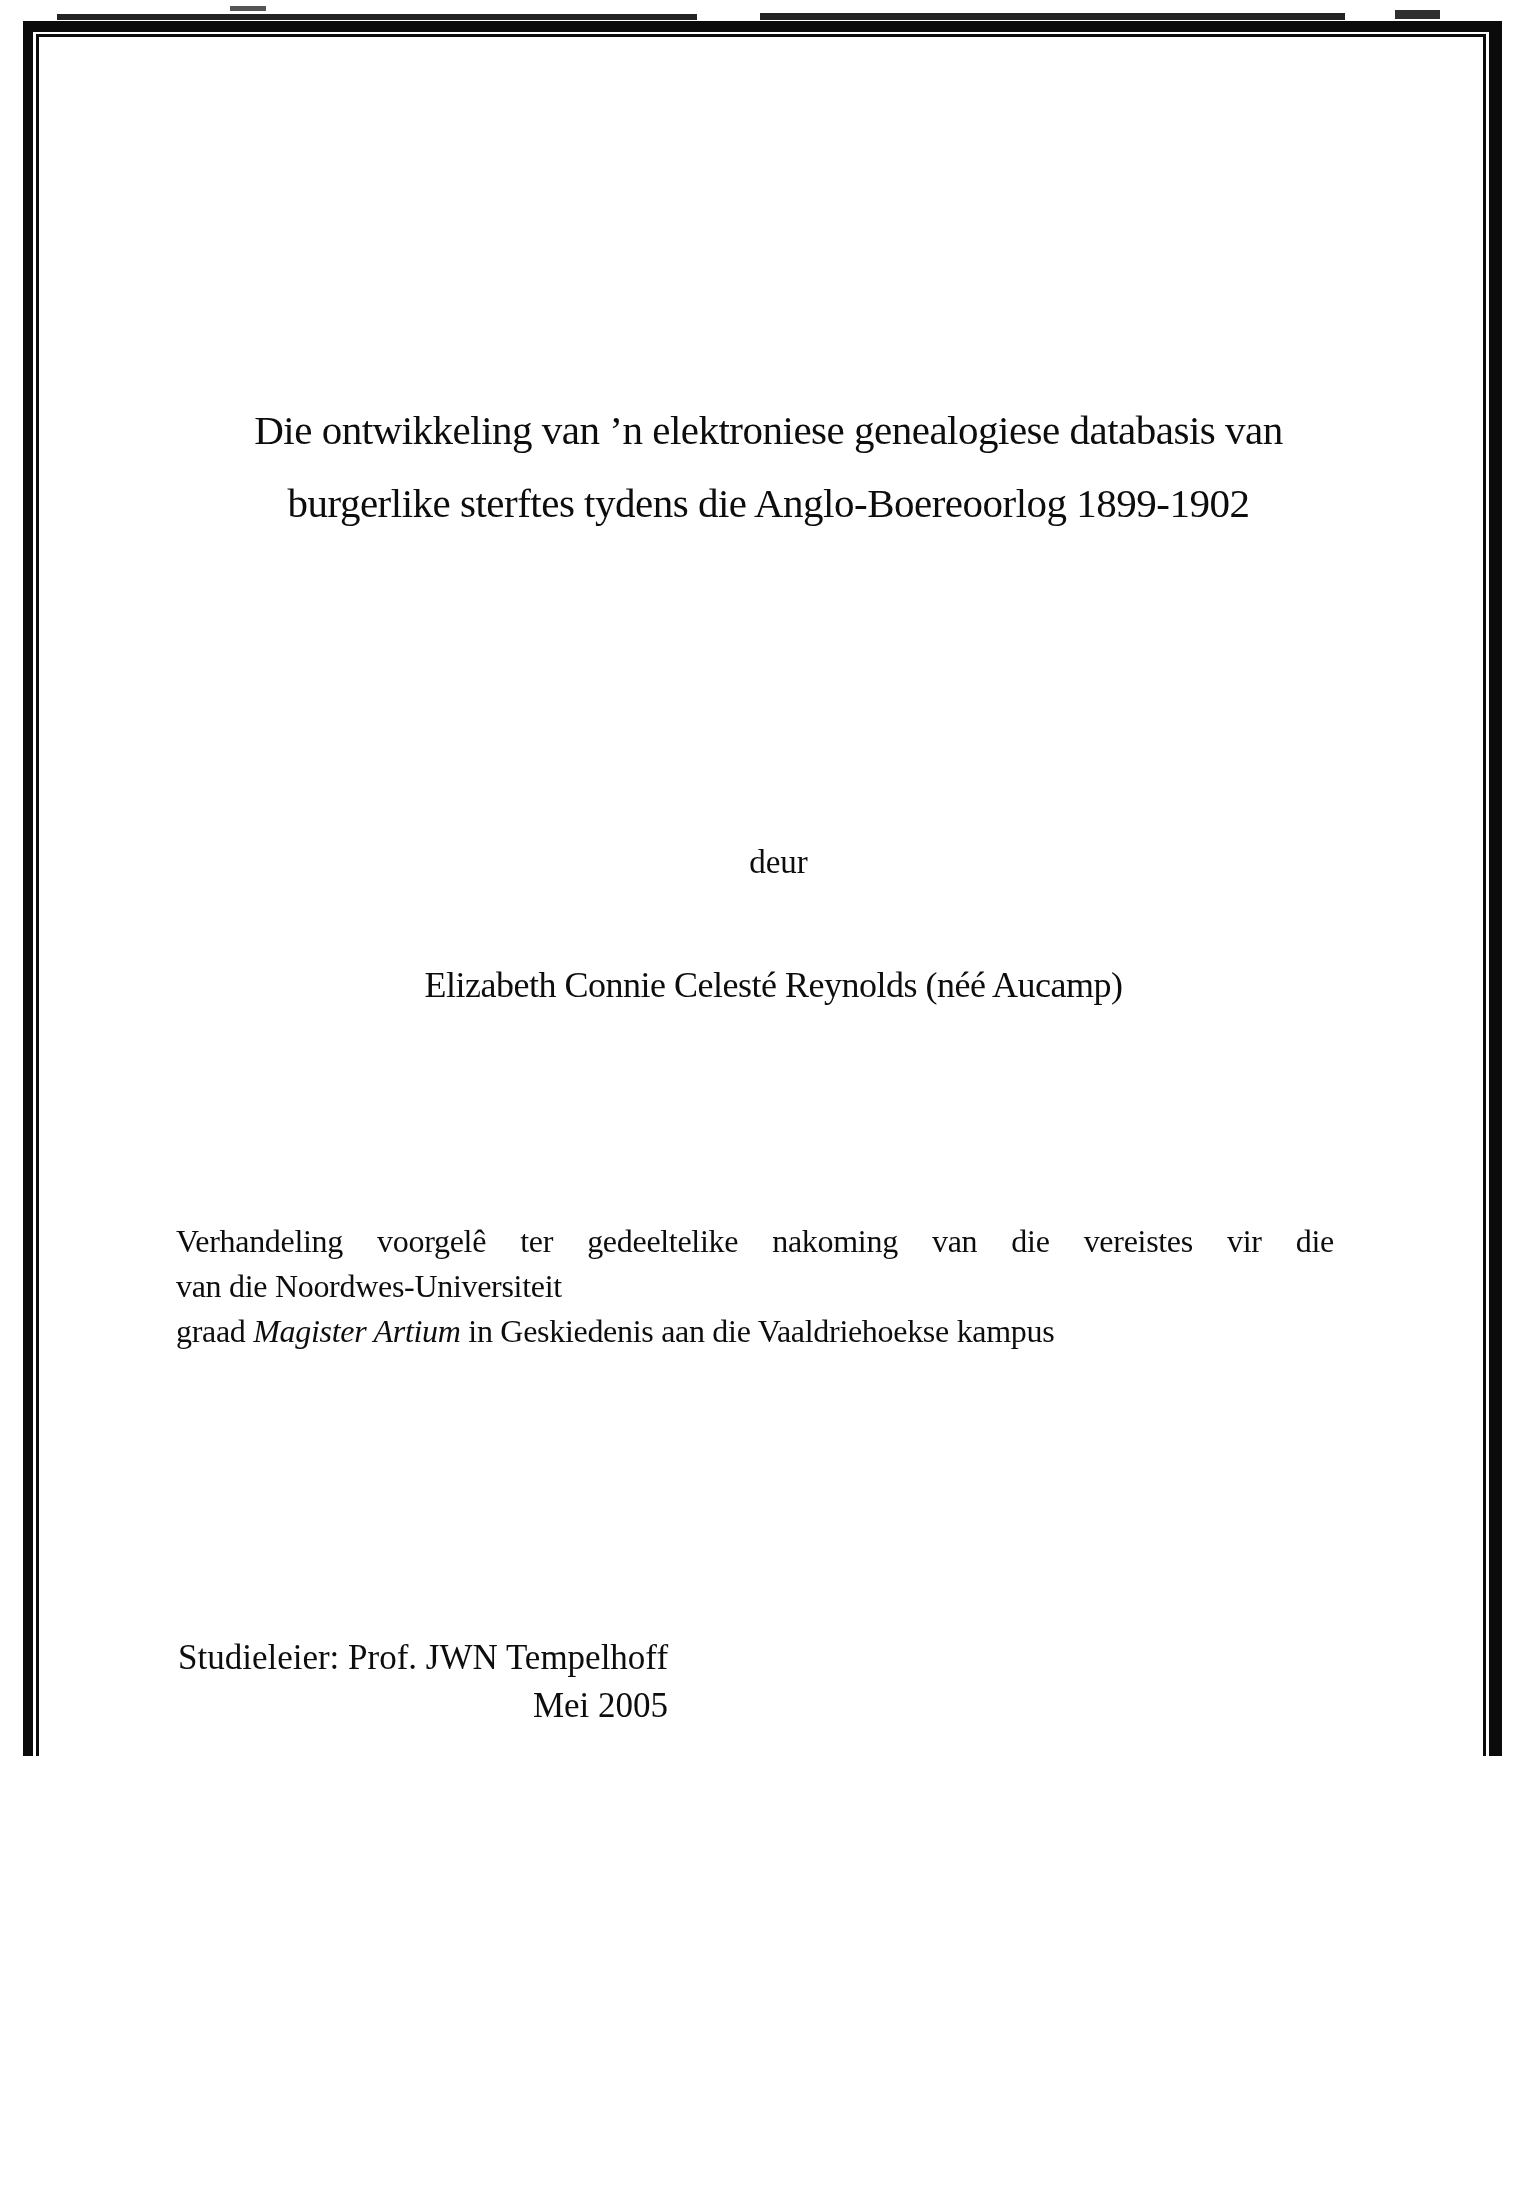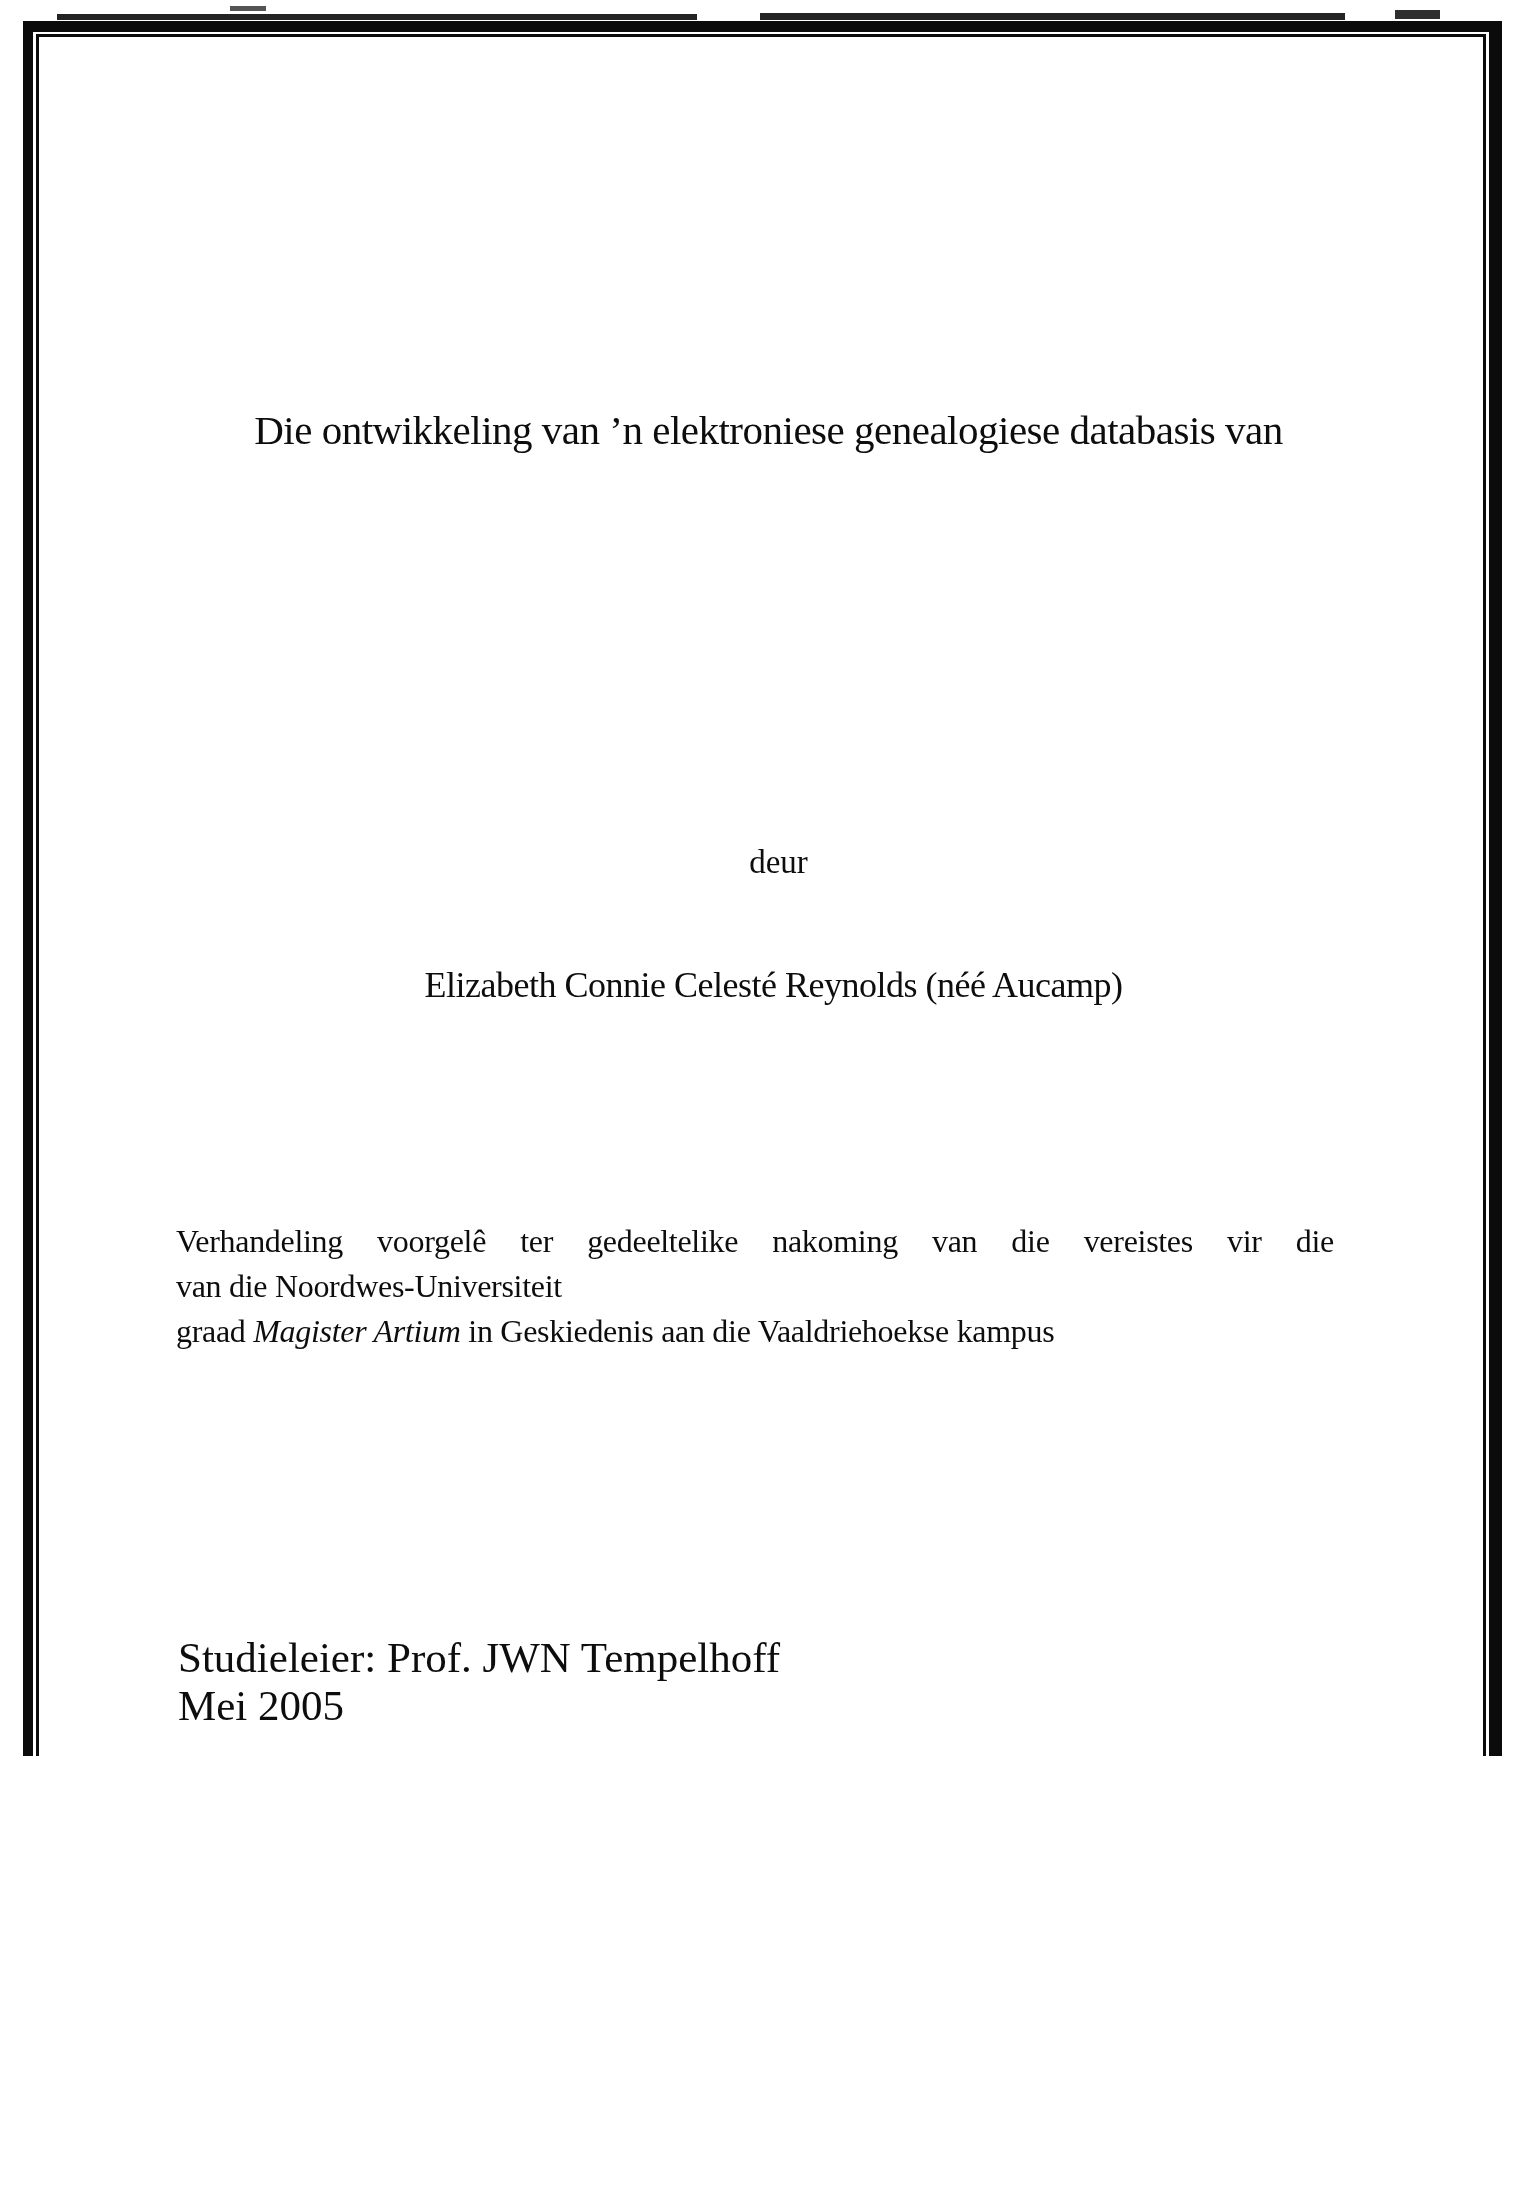--- a/index.html
+++ b/index.html
@@ -80,22 +80,23 @@
   .declaration .justified {
     text-align: justify;
     text-align-last: justify;
   }
   .declaration .italic {
     font-style: italic;
   }
   .supervisor-block {
     position: absolute;
     left: 178px; top: 1634px;
-    font-size: 43px;
+    font-size: 35px;
     line-height: 48px;
+    text-align: right;
   }
   .logo {
     position: absolute;
     left: 465px; top: 1798px;
     width: 640px; height: 170px;
   }
   .logo svg {
     position: absolute;
     left: 0; top: 0;
   }
@@ -122,20 +123,21 @@
   <div class="artifact a1"></div>
   <div class="artifact a2"></div>
   <div class="artifact a3"></div>
   <div class="artifact a4"></div>
   <div class="artifact a5"></div>
   <div class="artifact a6"></div>
   <div class="artifact a7"></div>
 
   <div class="title">
     <div>Die ontwikkeling van ’n elektroniese genealogiese databasis van</div>
+    <div>burgerlike sterftes tydens die Anglo-Boereoorlog 1899-1902</div>
   </div>
 
   <div class="byline">deur</div>
 
   <div class="author">Elizabeth Connie Celesté Reynolds (néé Aucamp)</div>
 
   <div class="declaration">
     <div class="justified">Verhandeling voorgelê ter gedeeltelike nakoming van die vereistes vir die</div>
     <div>van die Noordwes-Universiteit</div>
     <div><span>graad </span><span class="italic">Magister Artium</span><span> in Geskiedenis aan die Vaaldriehoekse kampus</span></div>

